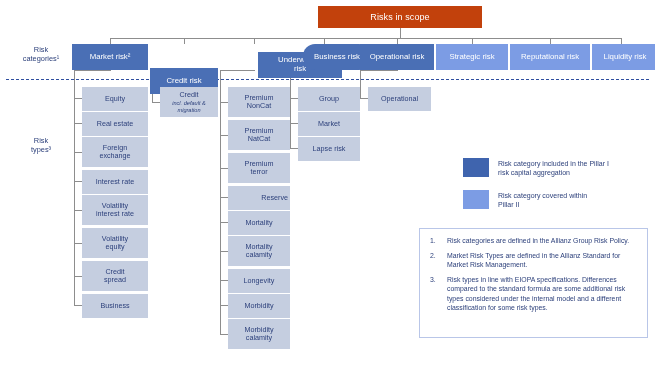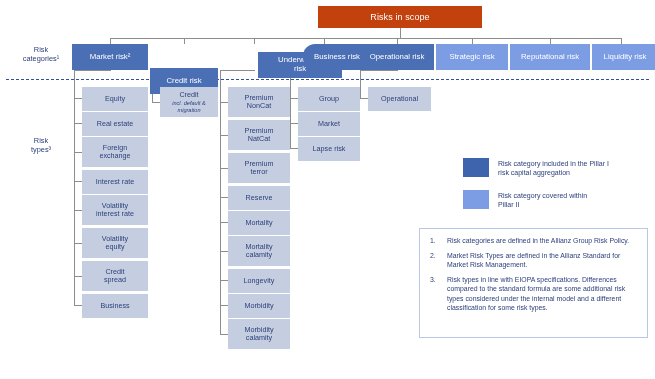--- a/index.html
+++ b/index.html
@@ -177,21 +177,21 @@
     </div>
     <div class="ln lnh" style="left: 220px; top: 102px; width: 8px; height: 1px;"></div>
     <div class="box rt" style="left: 228px; top: 120px; width: 62px; height: 30px;">
       <div>Premium<br>NatCat</div>
     </div>
     <div class="ln lnh" style="left: 220px; top: 135px; width: 8px; height: 1px;"></div>
     <div class="box rt" style="left: 228px; top: 153px; width: 62px; height: 30px;">
       <div>Premium<br>terror</div>
     </div>
     <div class="ln lnh" style="left: 220px; top: 168px; width: 8px; height: 1px;"></div>
-    <div class="box rt" style="left: 228px; top: 186px; width: 62px; height: 22px;">
+    <div class="box rt" style="left: 228px; top: 186px; width: 62px; height: 22px; justify-content: flex-end;">
       <div>Reserve</div>
     </div>
     <div class="ln lnh" style="left: 220px; top: 197px; width: 8px; height: 1px;"></div>
     <div class="box rt" style="left: 228px; top: 211px; width: 62px; height: 22px;">
       <div>Mortality</div>
     </div>
     <div class="ln lnh" style="left: 220px; top: 222px; width: 8px; height: 1px;"></div>
     <div class="box rt" style="left: 228px; top: 236px; width: 62px; height: 30px;">
       <div>Mortality<br>calamity</div>
     </div>

